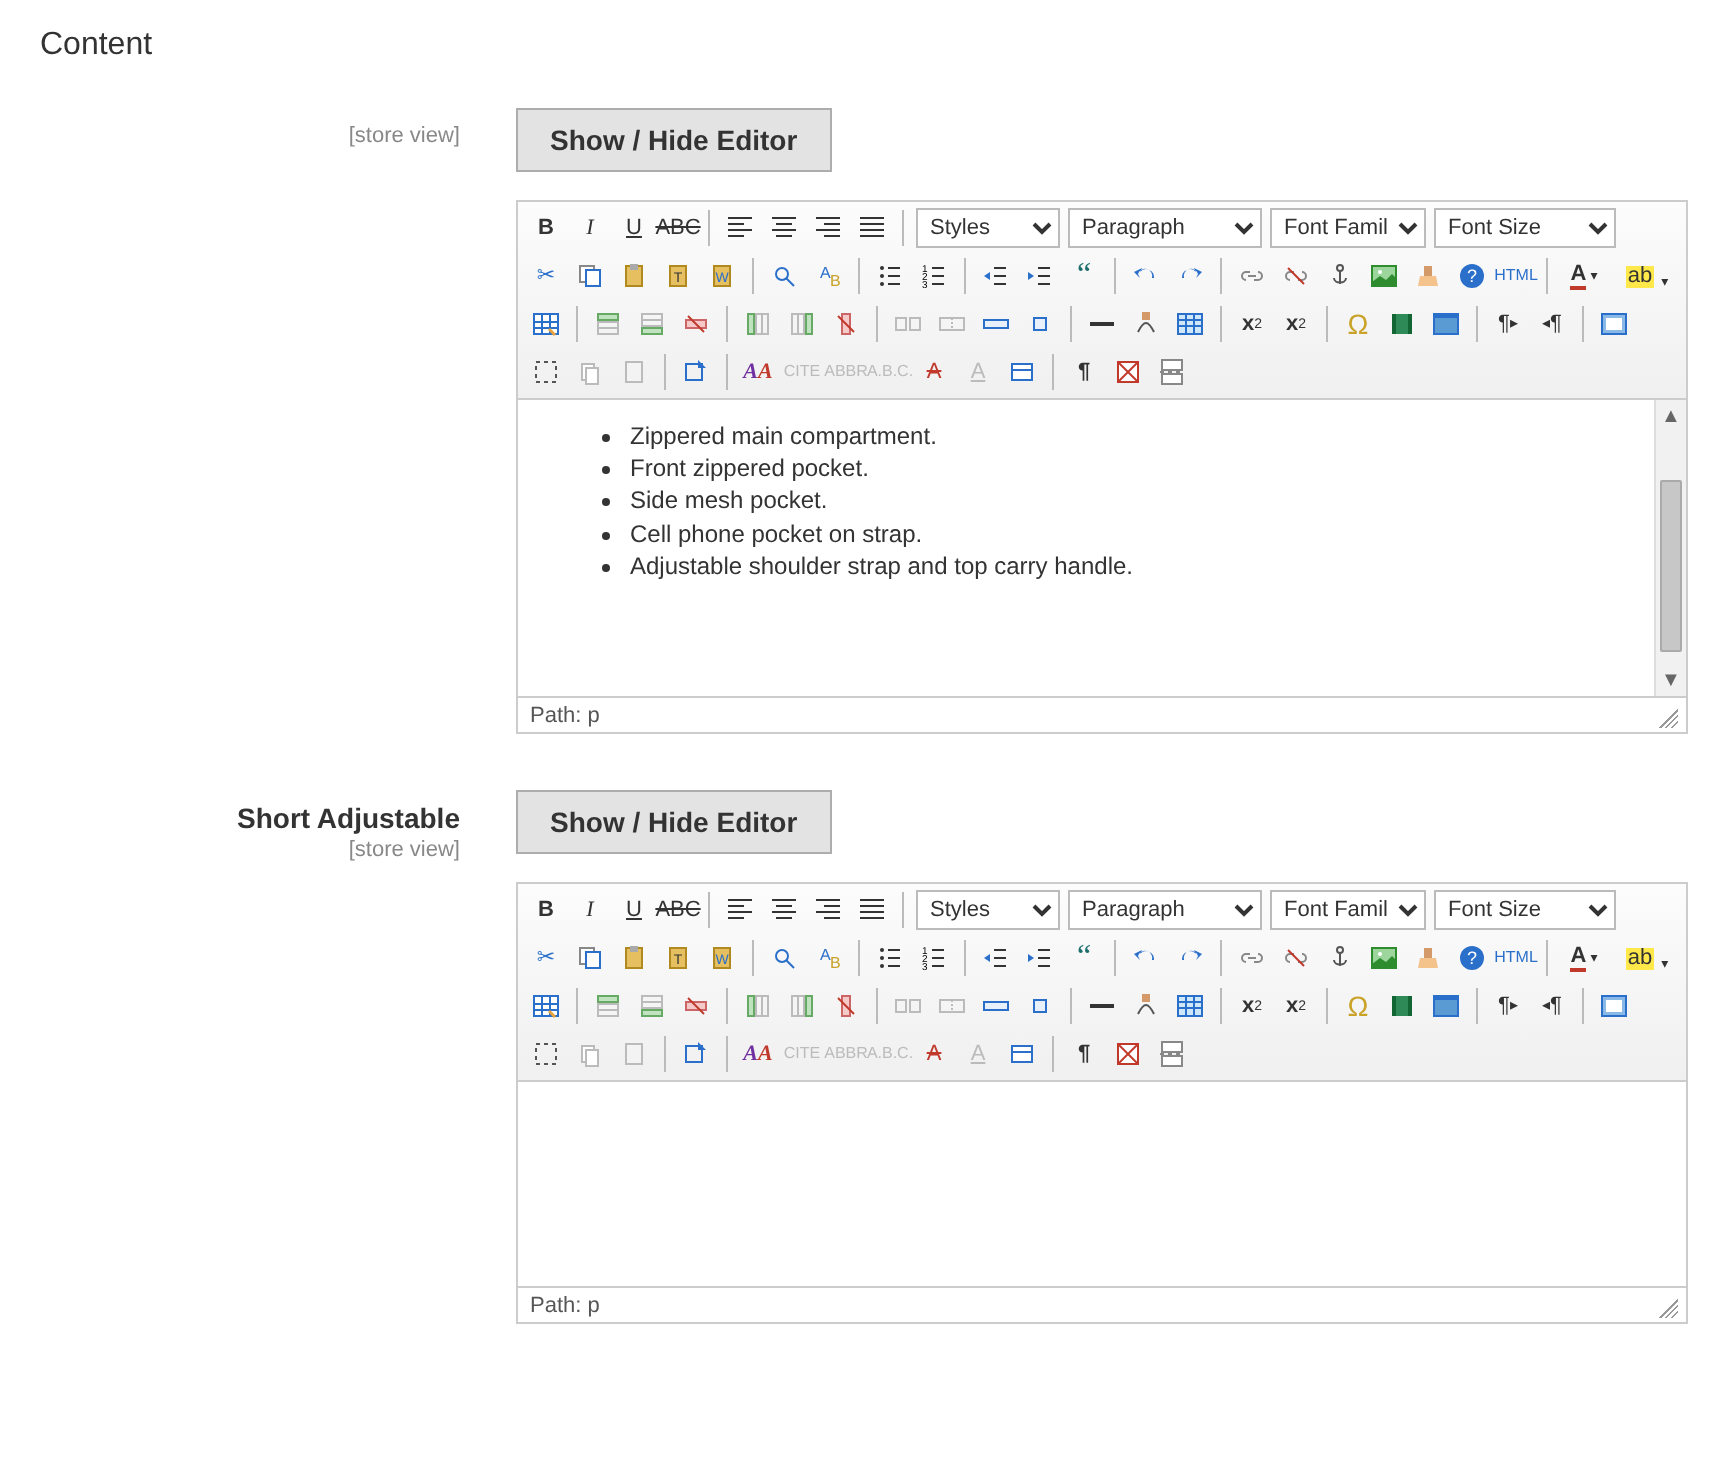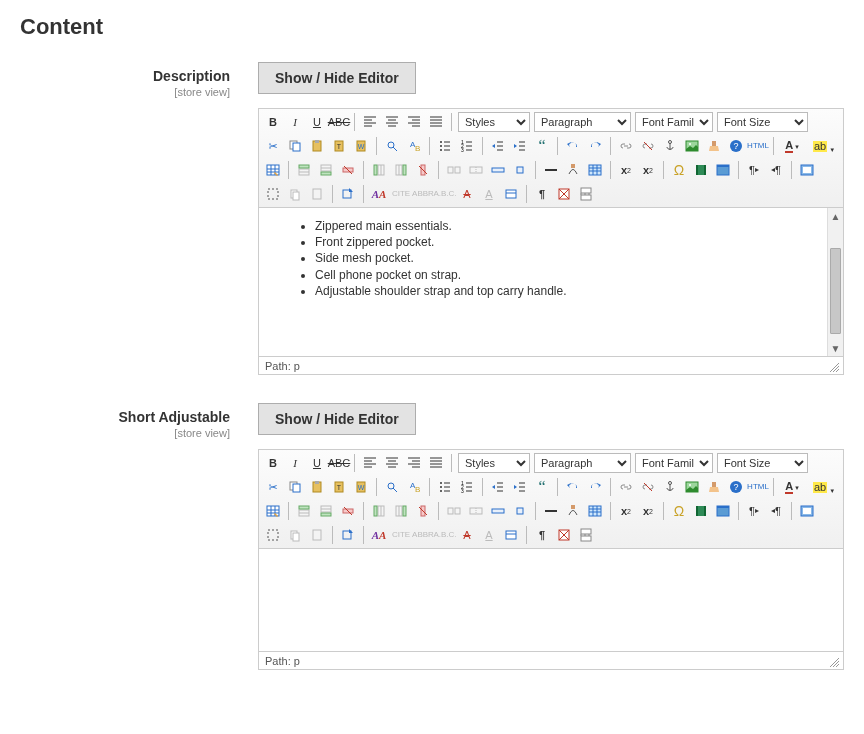--- a/index.html
+++ b/index.html
@@ -6,22 +6,22 @@
   body {
     margin: 0;
     padding: 0;
     font-family: Arial, Helvetica, sans-serif;
     font-size: 13px;
     color: #333;
     background: #fff;
     width: 864px;
   }
   .section-title {
-    font-size: 22px;
-    font-weight: 700;
+    font-size: 16px;
+    font-weight: 400;
     color: #333;
     padding: 14px 20px 22px 20px;
   }
   .field-row {
     display: flex;
     padding: 0 20px 28px 20px;
   }
   .label-col {
     width: 238px;
     text-align: right;
@@ -175,21 +175,20 @@
   }
   .tb-flex-wide { width: 26px; }
 </style>
 </head>
 <body>
 
 <div class="section-title">Content</div>
 
 <div class="field-row">
   <div class="label-col">
-    <div class="field-label">Description</div>
     <div class="field-scope">[store view]</div>
   </div>
   <div class="input-col">
     <button class="toggle-btn">Show / Hide Editor</button>
 
     <div class="editor-wrap">
       <div class="toolbar">
 
         <div class="tb-row">
           <span class="tb-btn">
@@ -547,21 +546,21 @@
                 <rect x="2" y="8" width="10" height="5" fill="#fff" stroke="#888"></rect>
                 <line x1="1" y1="7" x2="13" y2="7" stroke="#888" stroke-dasharray="2"></line>
               </svg>
             </span>
         </div>
       </div>
 
       <div class="editor-body">
         <div class="editor-content">
           <ul>
-            <li>Zippered main essentials.</li>
+            <li>Zippered main compartment.</li>
             <li>Front zippered pocket.</li>
             <li>Side mesh pocket.</li>
             <li>Cell phone pocket on strap.</li>
             <li>Adjustable shoulder strap and top carry handle.</li>
           </ul>
         </div>
         <div class="scrollbar">
           <div class="sb-arrow">▲</div>
           <div class="sb-thumb"></div>
           <div class="sb-arrow" style="position:absolute;bottom:0;left:0;right:0">▼</div>

